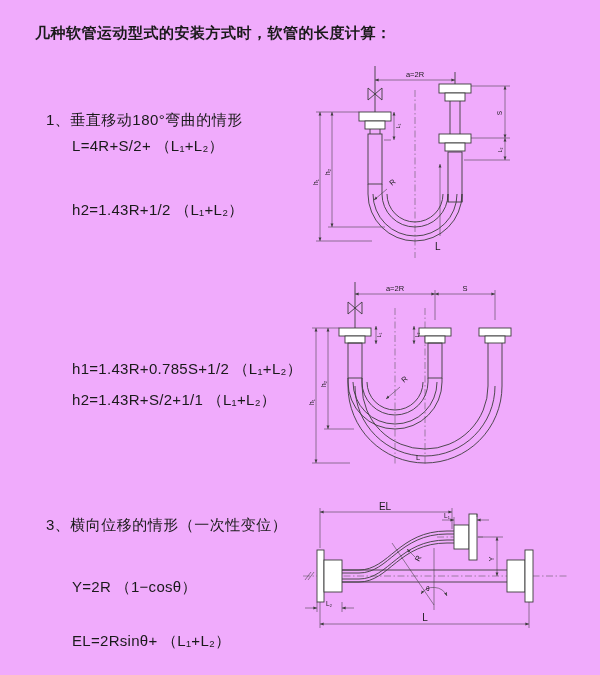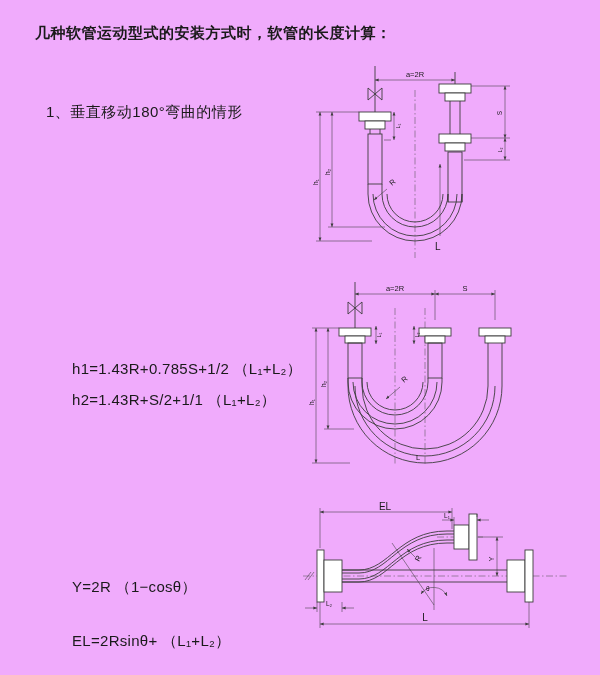--- a/index.html
+++ b/index.html
@@ -19,25 +19,28 @@
   .lbl7{font-size:7.5px;}
   .lbl9{font-size:10px;}
 </style>
 </head>
 <body>
 
 <div class="page">
 
   <div class="title">几种软管运动型式的安装方式时，软管的长度计算：</div>
 
-  <div class="sec-heading" style="left:46px;top:103px">1、垂直移动180°弯曲的情形</div>
+  <div class="sec-heading" style="left:46px;top:111px">1、垂直移动180°弯曲的情形</div>
+  <div class="formula" style="left:72px;top:137px">L=4R+S/2+ （L₁+L₂）</div>
+  <div class="formula" style="left:72px;top:201px">h2=1.43R+1/2 （L₁+L₂）</div>
 
   <div class="formula" style="left:72px;top:360px">h1=1.43R+0.785S+1/2 （L₁+L₂）</div>
   <div class="formula" style="left:72px;top:391px">h2=1.43R+S/2+1/1 （L₁+L₂）</div>
 
+  <div class="sec-heading" style="left:46px;top:516px">3、横向位移的情形（一次性变位）</div>
   <div class="formula" style="left:72px;top:578px">Y=2R （1−cosθ）</div>
   <div class="formula" style="left:72px;top:632px">EL=2Rsinθ+ （L₁+L₂）</div>
 
   <div class="diagram" style="left:308px;top:64px">
     <svg width="287" height="200" viewBox="0 0 287 200">
       <defs>
         <marker id="ar1" viewBox="0 0 8 8" refX="7.5" refY="4" markerWidth="7" markerHeight="7" orient="auto-start-reverse">
           <path d="M0,1 L7.5,4 L0,7 z" fill="#3c3c3c"></path>
         </marker>
         <pattern id="br1" width="5" height="5" patternUnits="userSpaceOnUse">

